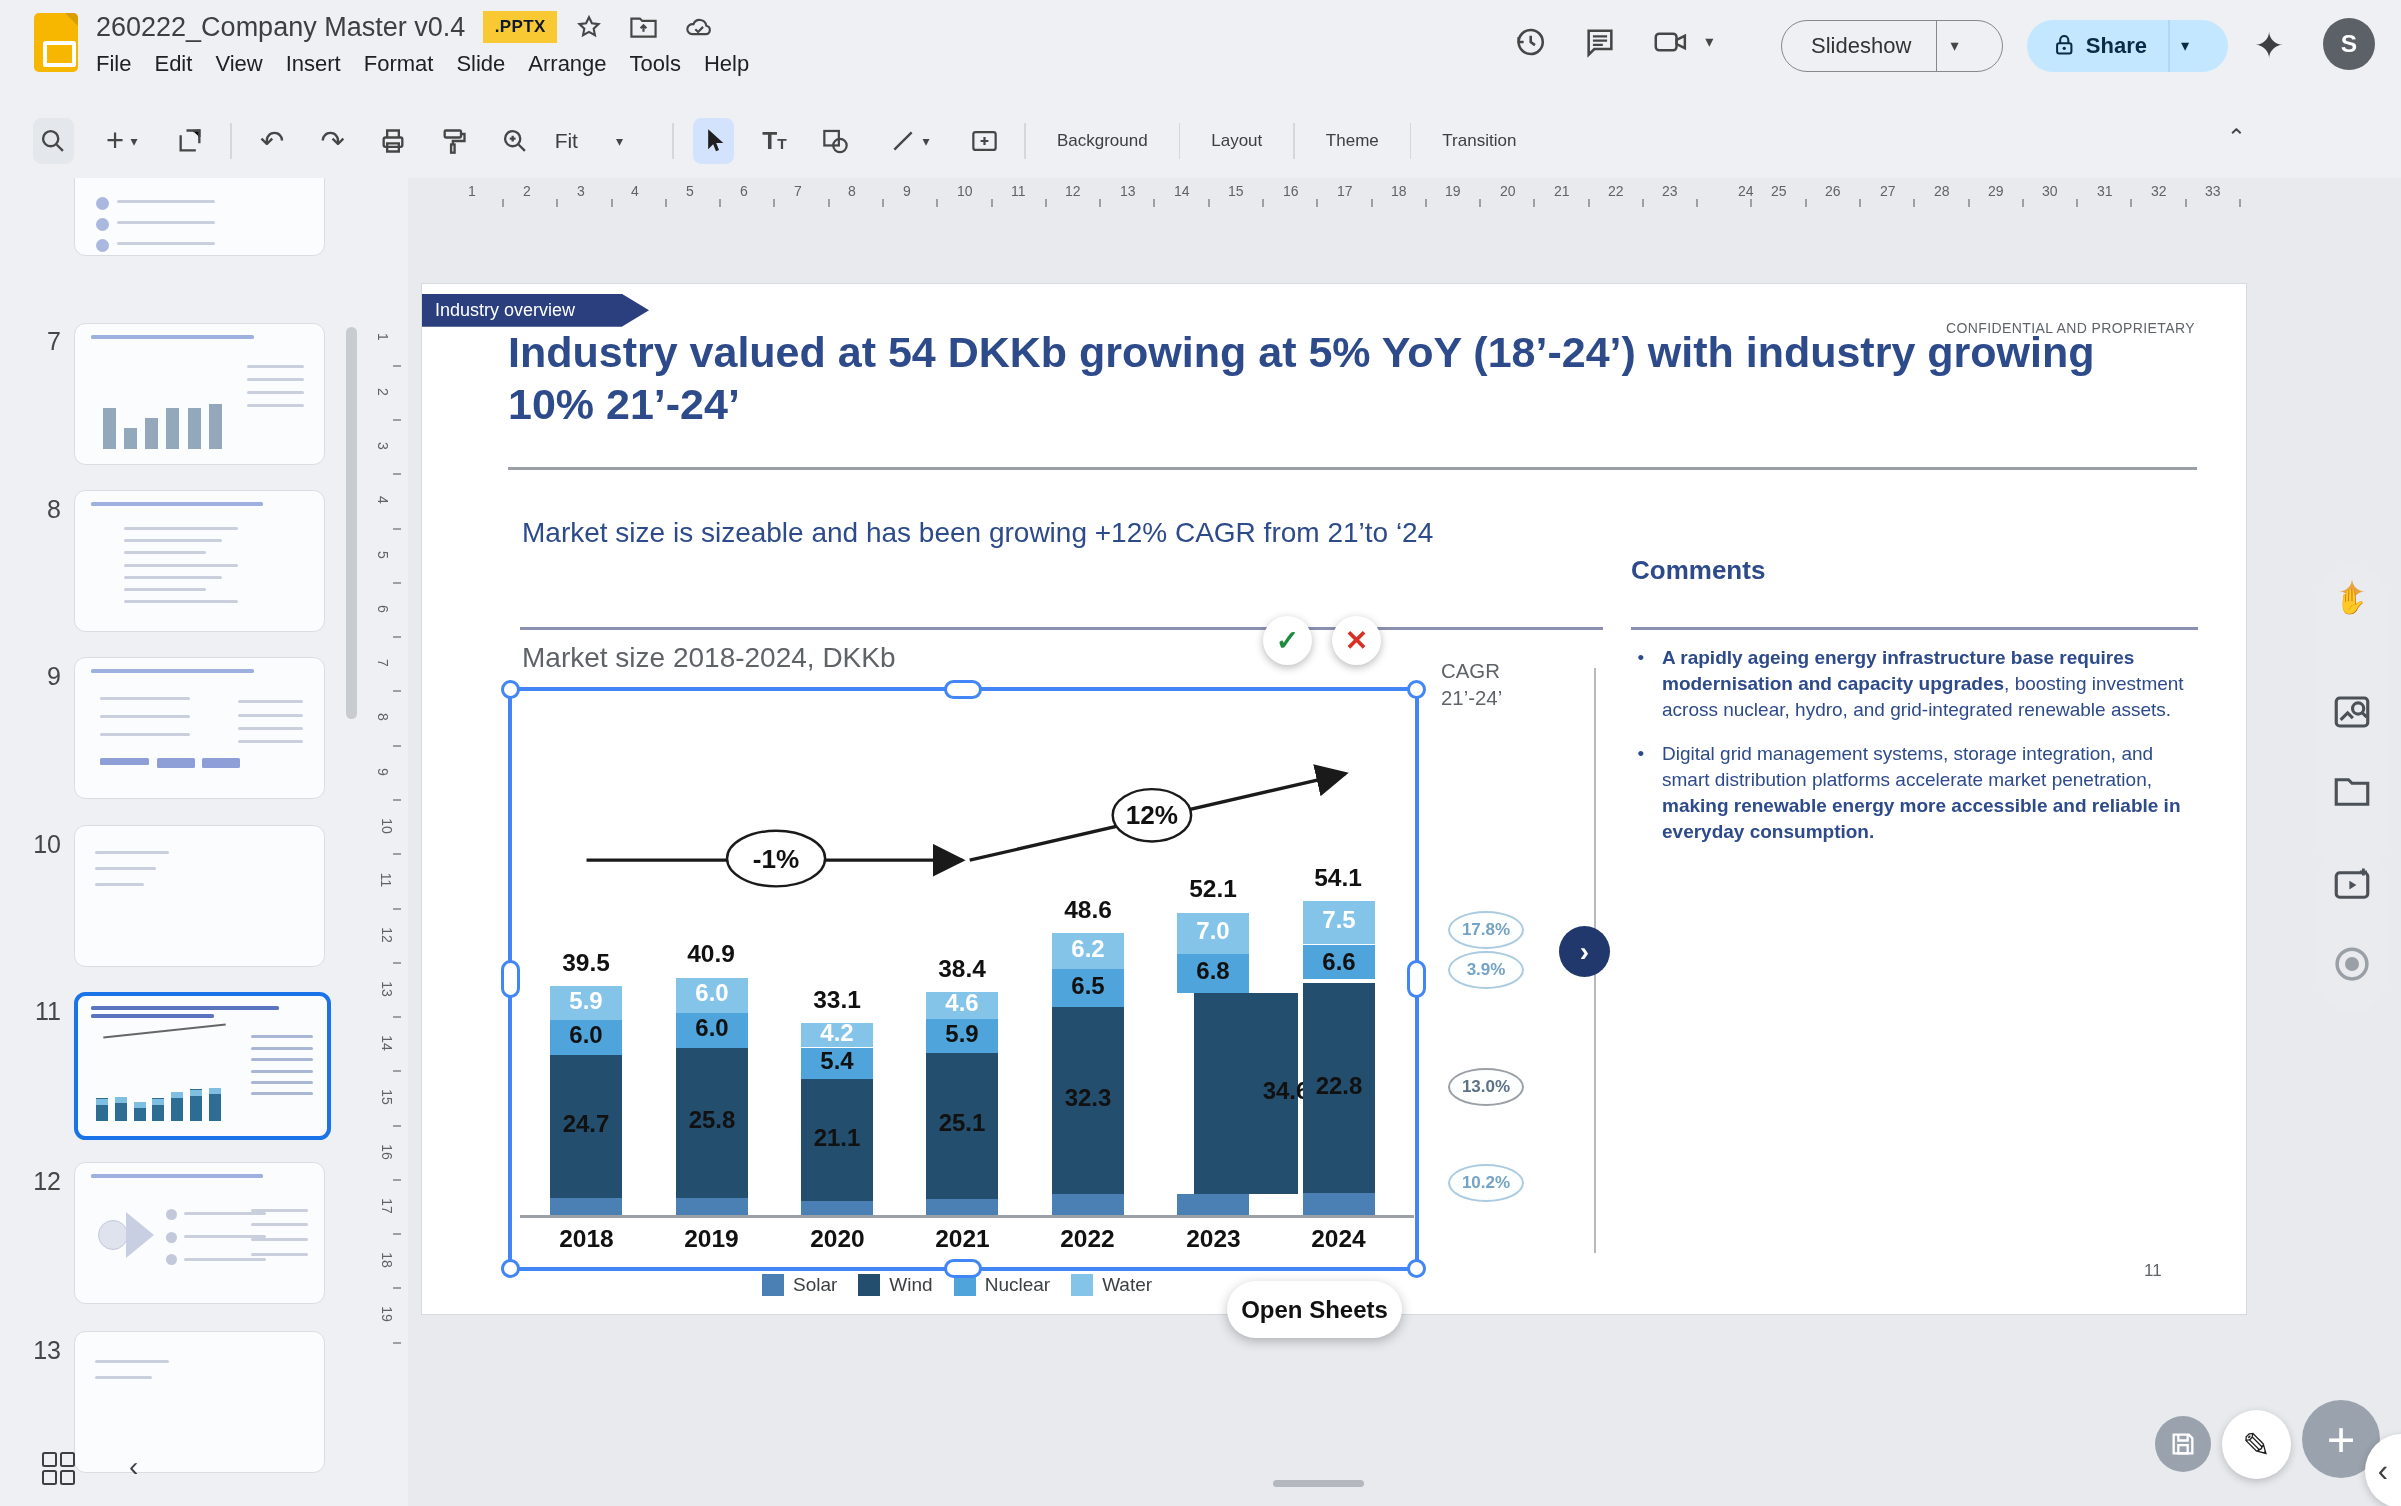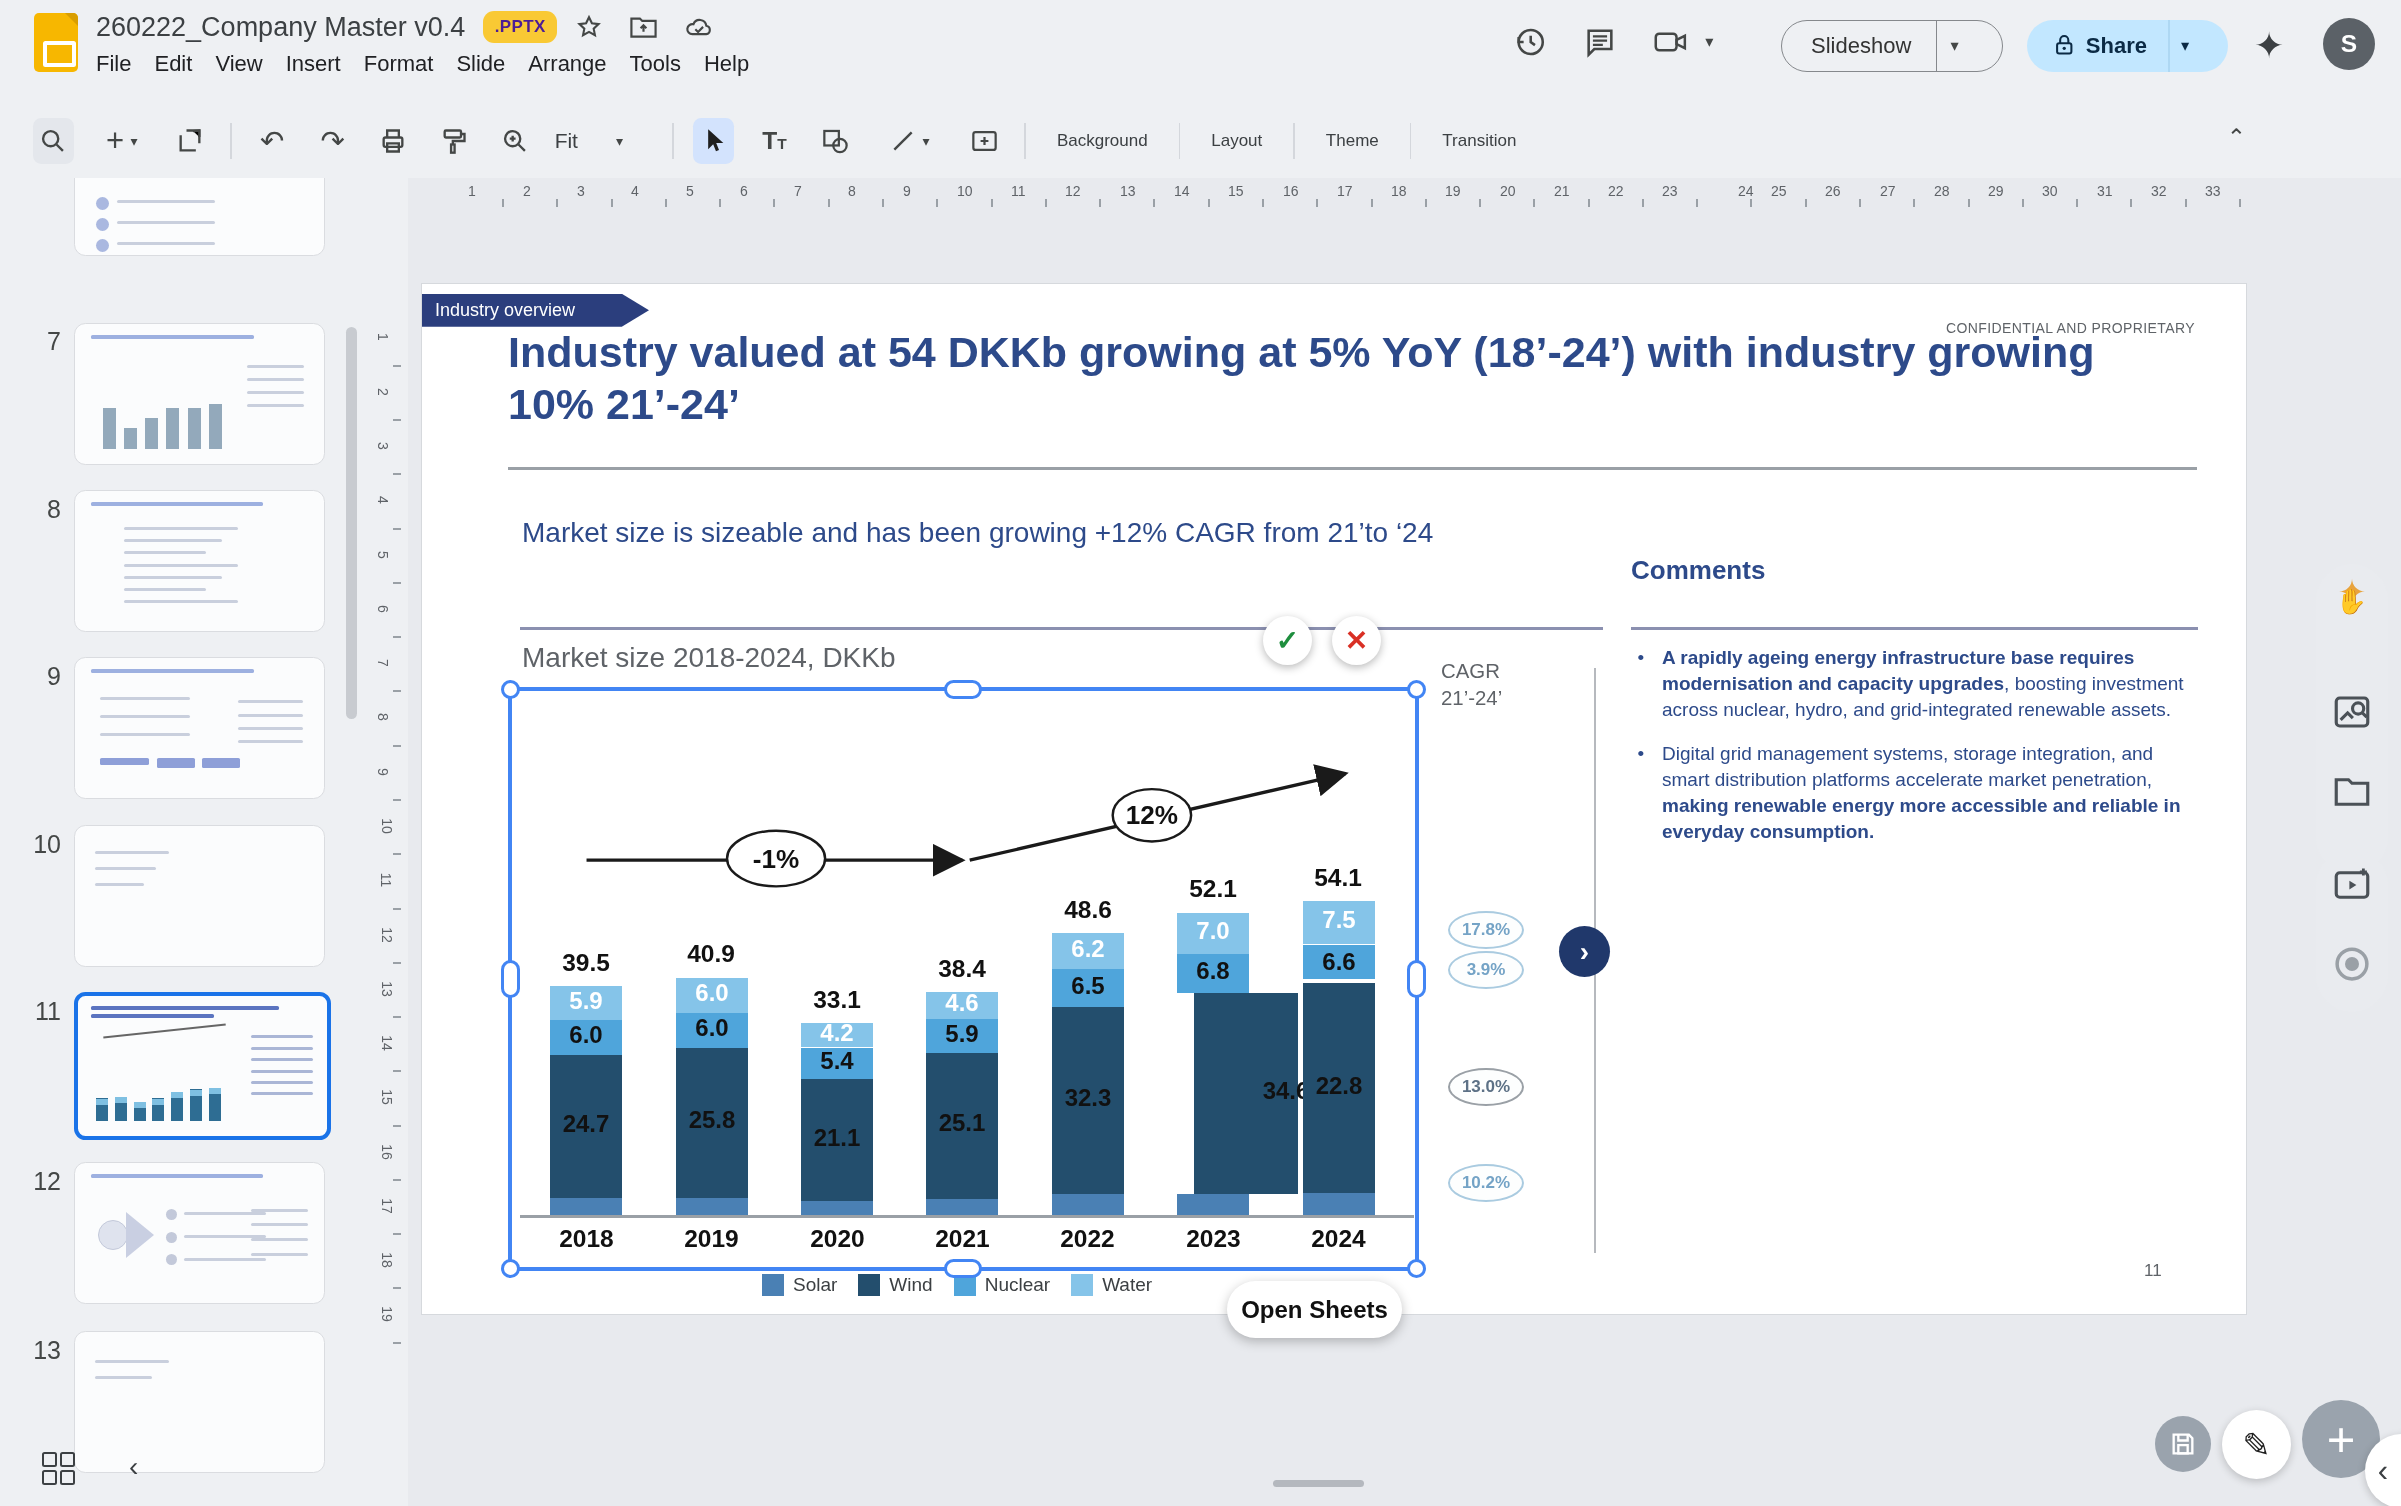--- a/index.html
+++ b/index.html
@@ -11,21 +11,21 @@
   .abs{position:absolute}
   svg{display:block}
   
   .topbar{position:absolute;left:0;top:0;width:100%;height:102px;background:#eef0f3;display:flex;align-items:flex-start}
   .logo{position:absolute;left:34px;top:13px;width:44px;height:59px;background:#f7b700;border-radius:4.9px}
   .logo .fold{position:absolute;right:0;top:0;width:0;height:0;border-top:13px solid #d99e00;border-left:13px solid transparent;border-top-right-radius:4.9px}
   .logo .win{position:absolute;left:9px;top:28px;width:24.5px;height:18px;border:4.1px solid #fff;border-radius:2.5px}
   .titleblock{position:absolute;left:96px;top:11.4px}
   .titlerow{display:flex;align-items:center;gap:18px}
   .doctitle{font-size:27px;color:#3c4043}
-  .badge{background:#f9c934;color:#4c1d95;font-weight:700;font-size:17px;padding:5.7px 11.4px;border-radius:11px;letter-spacing:0.4px}
+  .badge{background:#f9c934;color:#0f172a;font-weight:700;font-size:17px;padding:5.7px 11.4px;border-radius:0;letter-spacing:0.4px}
   .titleicons{display:flex;align-items:center;gap:26px;color:#444746}
   .menurow{display:flex;gap:23px;margin-top:8.2px;font-size:22px;color:#202124}
   .menurow span{cursor:default}
   .tr-icons{position:absolute;top:24.5px;display:flex;align-items:center;gap:36px;color:#444746}
   .pill{display:flex;align-items:center;border-radius:28px;height:52px;box-sizing:border-box}
   .slideshow{position:absolute;left:1781px;top:19.6px;width:222px;border:1.6px solid #85888c;background:transparent}
   .slideshow .lbl{font-size:22px;color:#333;padding-left:29px}
   .slideshow .div{width:1.6px;height:52px;background:#85888c;margin-left:24.5px}
   .share{position:absolute;left:2027px;top:19.6px;width:201px;background:#c2e7ff}
   .share .lbl{font-size:22px;color:#0b2a45;font-weight:600;margin-left:9.8px}

